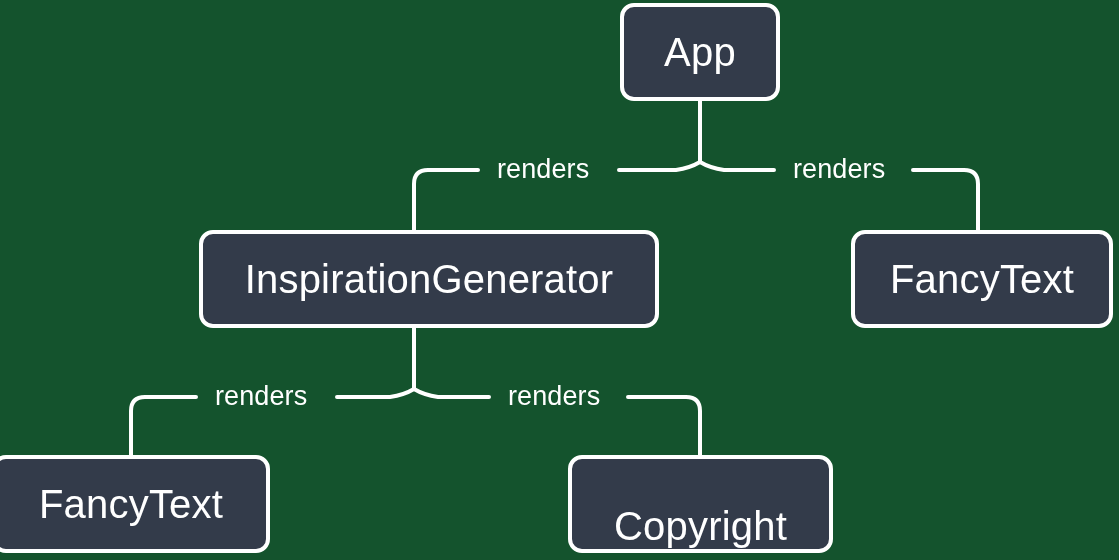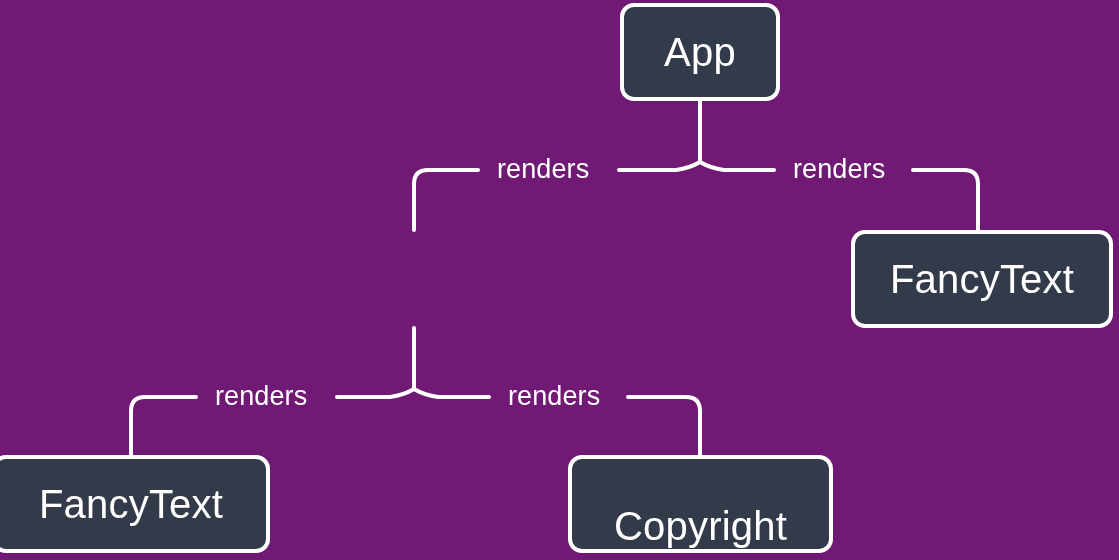--- a/index.html
+++ b/index.html
@@ -55,39 +55,42 @@
     font-size: 27px;
     font-weight: 500;
     white-space: nowrap;
     letter-spacing: 0.1px;
     line-height: 1;
   }
 </style>
 </head>
 <body>
 
-<div id="diagram" style="background: #701a75;">
+<div id="diagram" style="background: #14532d;">
 
   <svg id="connector-layer" viewBox="0 0 1119 560" width="1119" height="560" xmlns="http://www.w3.org/2000/svg">
     <path class="connector-path" d="M 700 101 L 700 162" style="stroke: rgb(255, 255, 255);"></path>
     <path class="connector-path" d="M 700 162 Q 690 168 676 170 L 619 170" style="stroke: rgb(255, 255, 255);"></path>
     <path class="connector-path" d="M 478 170 L 428 170 Q 414 170 414 184 L 414 230" style="stroke: rgb(255, 255, 255);"></path>
     <path class="connector-path" d="M 700 162 Q 710 168 724 170 L 774 170" style="stroke: rgb(255, 255, 255);"></path>
     <path class="connector-path" d="M 913 170 L 964 170 Q 978 170 978 184 L 978 230" style="stroke: rgb(255, 255, 255);"></path>
     <path class="connector-path" d="M 414 328 L 414 389" style="stroke: rgb(255, 255, 255);"></path>
     <path class="connector-path" d="M 414 389 Q 404 395 390 397 L 337 397" style="stroke: rgb(255, 255, 255);"></path>
     <path class="connector-path" d="M 196 397 L 145 397 Q 131 397 131 411 L 131 455" style="stroke: rgb(255, 255, 255);"></path>
     <path class="connector-path" d="M 414 389 Q 424 395 438 397 L 489 397" style="stroke: rgb(255, 255, 255);"></path>
     <path class="connector-path" d="M 628 397 L 686 397 Q 700 397 700 411 L 700 455" style="stroke: rgb(255, 255, 255);"></path>
   </svg>
 
   <div class="node-box" style="left: 620px; top: 3px; width: 160px; height: 98px; background: rgb(51, 59, 74); border-color: rgb(255, 255, 255); color: rgb(255, 255, 255);">
     <span>App</span>
   </div>
 
+  <div class="node-box" style="left: 199px; top: 230px; width: 460px; height: 98px; background: rgb(51, 59, 74); border-color: rgb(255, 255, 255); color: rgb(255, 255, 255);">
+    <span>InspirationGenerator</span>
+  </div>
 
   <div class="node-box" style="left: 851px; top: 230px; width: 262px; height: 98px; background: rgb(51, 59, 74); border-color: rgb(255, 255, 255); color: rgb(255, 255, 255);">
     <span>FancyText</span>
   </div>
 
   <div class="node-box" style="left: -8px; top: 455px; width: 278px; height: 98px; background: rgb(51, 59, 74); border-color: rgb(255, 255, 255); color: rgb(255, 255, 255);">
     <span>FancyText</span>
   </div>
 
   <div class="node-box" style="left: 568px; top: 455px; width: 265px; height: 98px; background: rgb(51, 59, 74); border-color: rgb(255, 255, 255); color: rgb(255, 255, 255); align-items: flex-end;">

